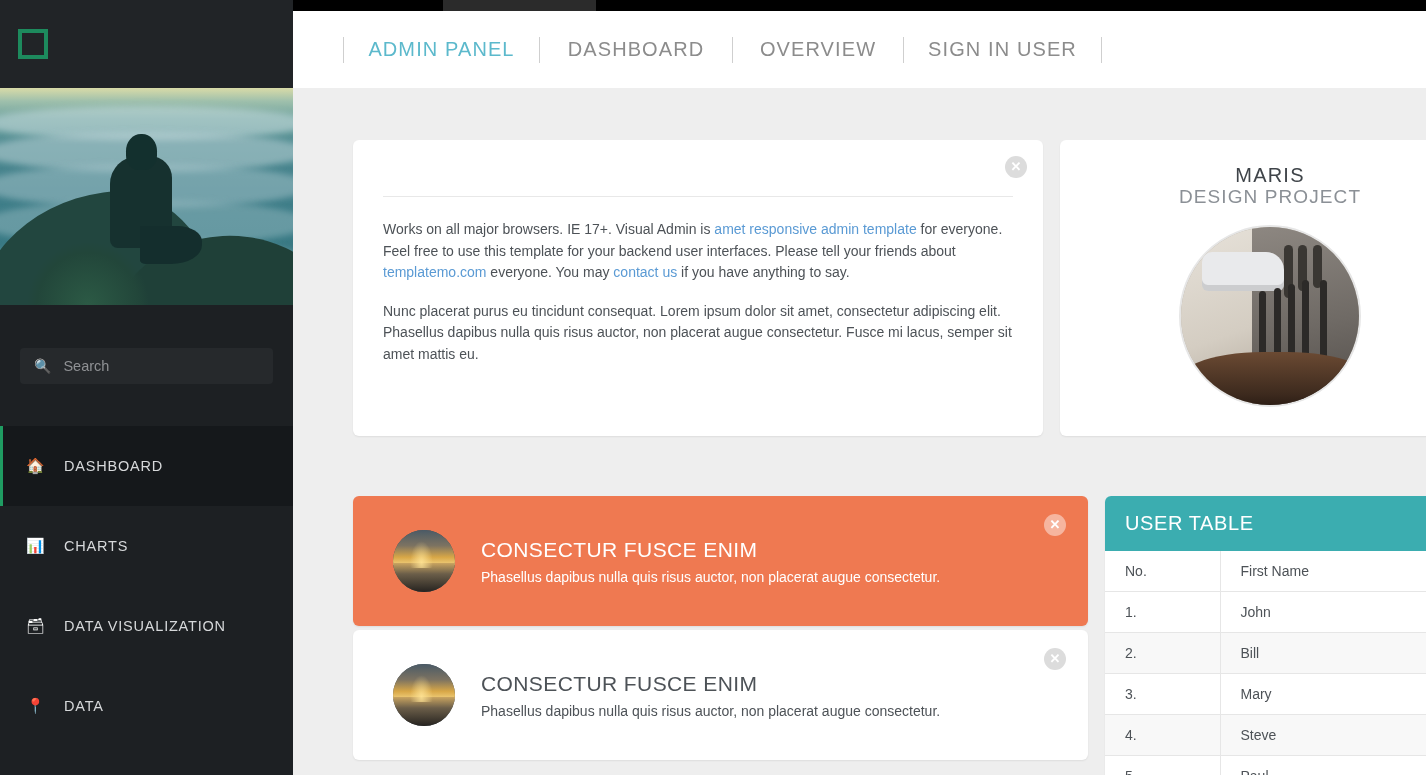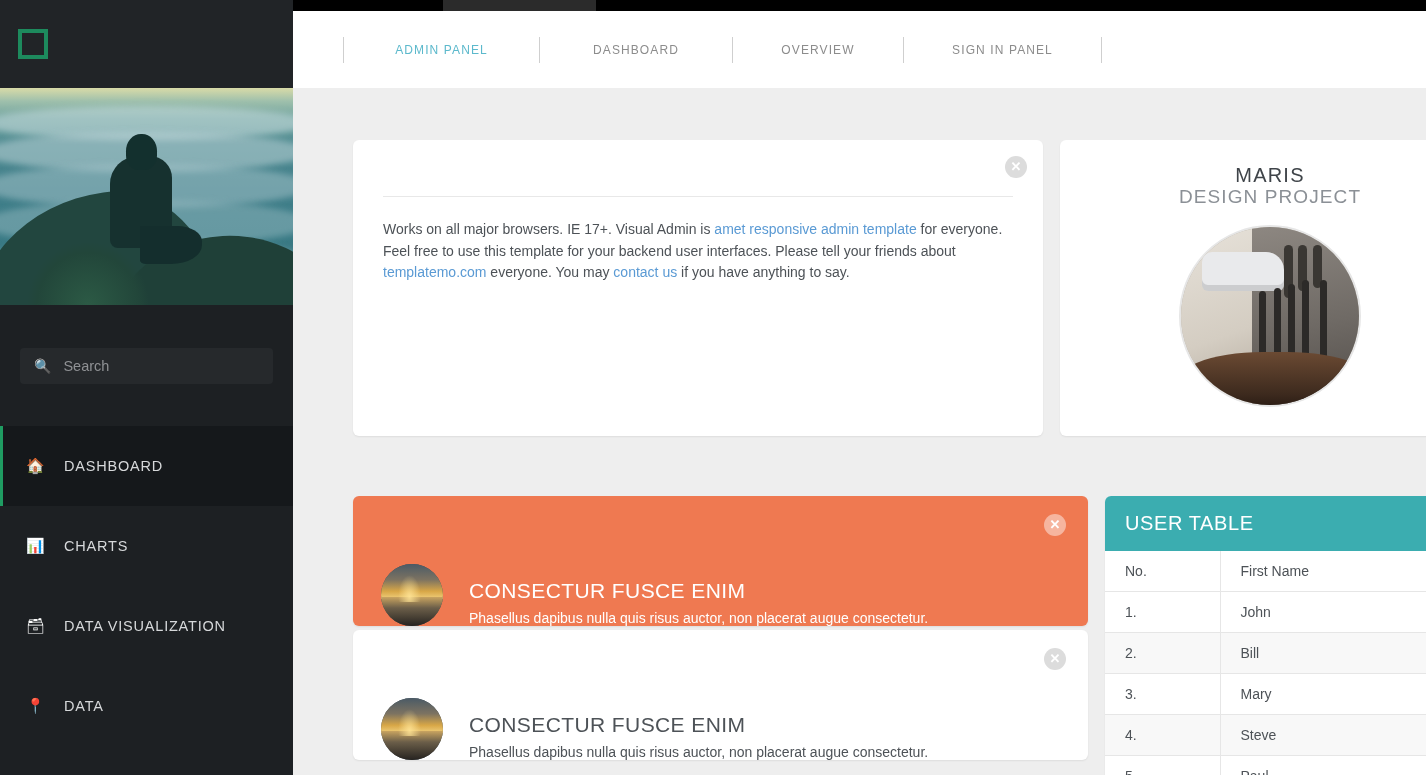--- a/index.html
+++ b/index.html
@@ -110,21 +110,21 @@
   }
 
   
   #header {
     position: absolute; top: 11px; left: 293px; width: 1133px; height: 77px;
     background: #ffffff;
   }
   #nav { display: flex; align-items: center; height: 100%; padding-left: 50px; }
   #nav .divider { width: 1px; height: 26px; background: #cfcfcf; flex: 0 0 auto; }
   #nav .nav-link {
-    font-size: 12px; letter-spacing: 1.1px; color: #8c8c8c;
+    font-size: 20px; letter-spacing: 1.1px; color: #8c8c8c;
     text-decoration: none; text-align: center; cursor: pointer;
   }
   #nav .nav-link.active { color: #5cb9cc; }
   #nav .np1 { width: 195px; }
   #nav .np2 { width: 192px; }
   #nav .np3 { width: 170px; }
   #nav .np4 { width: 197px; }
 
   
   #main {
@@ -204,21 +204,21 @@
     position: absolute; top: 10%; width: 9px; height: 30%;
     background: #3a3733; border-radius: 5px;
   }
 
   
   #alert-orange {
     position: absolute; left: 60px; top: 408px; width: 735px; height: 130px;
     background: #ef7951; border-radius: 6px;
   }
   #alert-orange .close-btn { background: rgba(255,255,255,0.45); top: 18px; right: 22px; }
-  .alert-inner { display: flex; align-items: flex-end; height: 100%; padding-left: 28px; }
+  .alert-inner { display: flex; align-items: center; height: 100%; padding-left: 40px; }
   .alert-thumb {
     width: 62px; height: 62px; border-radius: 50%; flex: 0 0 auto; overflow: hidden;
     position: relative; background: #3d4b55;
   }
   .thumb-sunset { position: absolute; inset: 0; }
   .thumb-sunset .sky2 {
     position: absolute; left: 0; top: 0; width: 100%; height: 56%;
     background: linear-gradient(180deg, #4a5a66 0%, #7d7361 45%, #d8a747 78%, #f0cf7d 100%);
   }
   .thumb-sunset .sea {
@@ -320,31 +320,32 @@
 
 <header id="header">
   <div id="nav">
     <div class="divider"></div>
     <a class="nav-link active np1">ADMIN PANEL</a>
     <div class="divider"></div>
     <a class="nav-link np2">DASHBOARD</a>
     <div class="divider"></div>
     <a class="nav-link np3">OVERVIEW</a>
     <div class="divider"></div>
-    <a class="nav-link np4">SIGN IN PANEL</a>
+    <a class="nav-link np4">SIGN IN USER</a>
     <div class="divider"></div>
   </div>
 </header>
 
 <main id="main">
 
   <section class="card" id="intro-card">
     <div class="close-btn">✕</div>
     <div id="intro-rule"></div>
     <p class="intro-p"><span>Works on all major browsers. IE 17+. Visual Admin is </span><a href="#">amet responsive admin template</a><span> for everyone. Feel free to use this template for your backend user interfaces. Please tell your friends about </span><a href="#">templatemo.com</a><span> everyone. You may </span><a href="#">contact us</a><span> if you have anything to say.</span></p>
+    <p class="intro-p">Nunc placerat purus eu tincidunt consequat. Lorem ipsum dolor sit amet, consectetur adipiscing elit. Phasellus dapibus nulla quis risus auctor, non placerat augue consectetur. Fusce mi lacus, semper sit amet mattis eu.</p>
   </section>
 
   <section class="card" id="profile-card">
 
     <div class="p-name">MARIS</div>
     <div class="p-sub">DESIGN PROJECT</div>
     <div class="p-photo">
       <div class="photo-street">
         <div class="pav"></div>
         <div class="road"></div>

